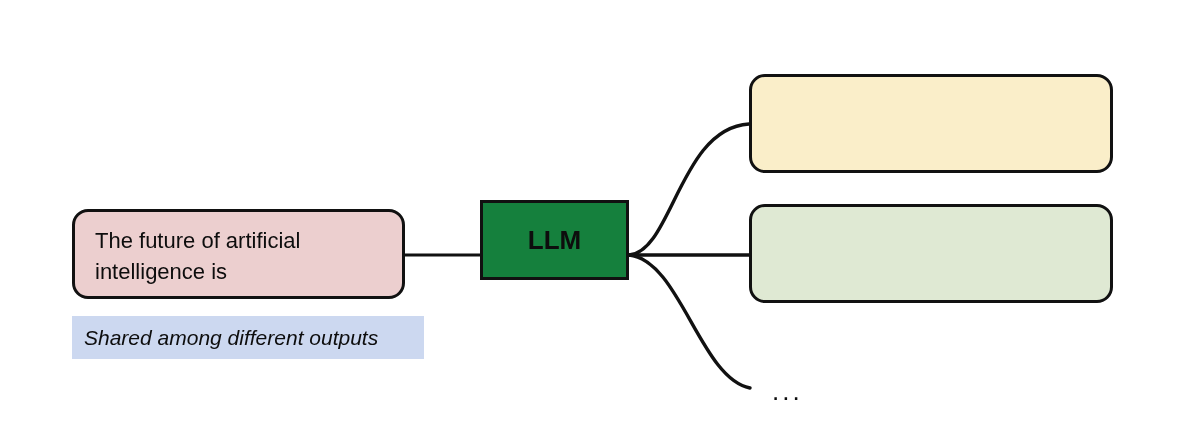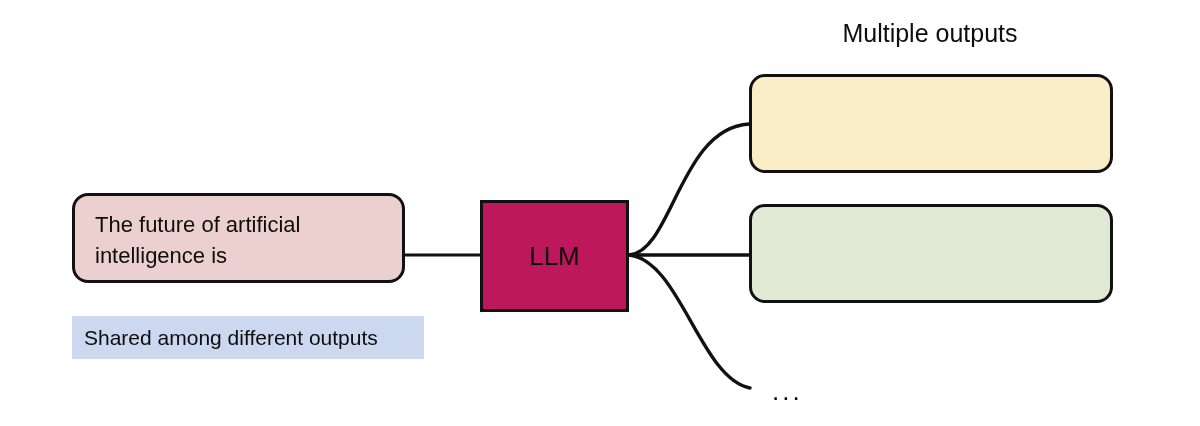--- a/index.html
+++ b/index.html
@@ -55,45 +55,46 @@
     left: 740px;
     top: 18px;
     width: 380px;
     text-align: center;
     font-size: 25px;
     line-height: 30px;
   }
   
   #prompt-box {
     left: 72px;
-    top: 193px;
+    top: 209px;
     width: 333px;
     height: 90px;
     background: #eccfcf;
   }
   #prompt-box .body {
     position: absolute;
     left: 20px;
     top: 13px;
     right: 10px;
     font-size: 22px;
     line-height: 31px;
     white-space: pre-line;
   }
   
   #llm-box {
     left: 480px;
     top: 200px;
     width: 149px;
-    height: 112px;
-    background: #be185d;
+    height: 80px;
+    background: #15803d;
     border-radius: 0;
     display: flex;
     align-items: center;
     justify-content: center;
+    font-weight: bold;
   }
   #llm-box .body {
     font-size: 26px;
     line-height: 30px;
   }
   
   #output-box-1 {
     left: 749px;
     top: 74px;
     width: 364px;
@@ -114,20 +115,21 @@
     top: 316px;
     width: 352px;
     height: 43px;
     background: #ccd8f0;
     display: flex;
     align-items: center;
   }
   #shared-note .body {
     padding-left: 12px;
     font-size: 21px;
+    font-style: italic;
     line-height: 26px;
     white-space: nowrap;
   }
   
   #ellipsis {
     left: 772px;
     top: 378px;
     font-size: 26px;
     line-height: 26px;
     letter-spacing: 3px;
@@ -143,21 +145,20 @@
     <path d="M 405 255 L 480 255" fill="none" stroke="#111111" stroke-width="3"></path>
 
     <path d="M 629 255 C 672 252 680 128 749 124" fill="none" stroke="#111111" stroke-width="3.4" stroke-linecap="round"></path>
 
     <path d="M 629 255 L 749 255" fill="none" stroke="#111111" stroke-width="3.4" stroke-linecap="round"></path>
 
     <path d="M 629 255 C 680 260 700 378 750 388" fill="none" stroke="#111111" stroke-width="3.4" stroke-linecap="round"></path>
   </svg>
 
 
-  <div class="label-text" id="outputs-caption">Multiple outputs</div>
 
   <div class="node rounded" id="prompt-box">
     <div class="body">The future of artificial
 intelligence is</div>
   </div>
 
   <div class="node" id="llm-box">
     <div class="body">LLM</div>
   </div>
 

